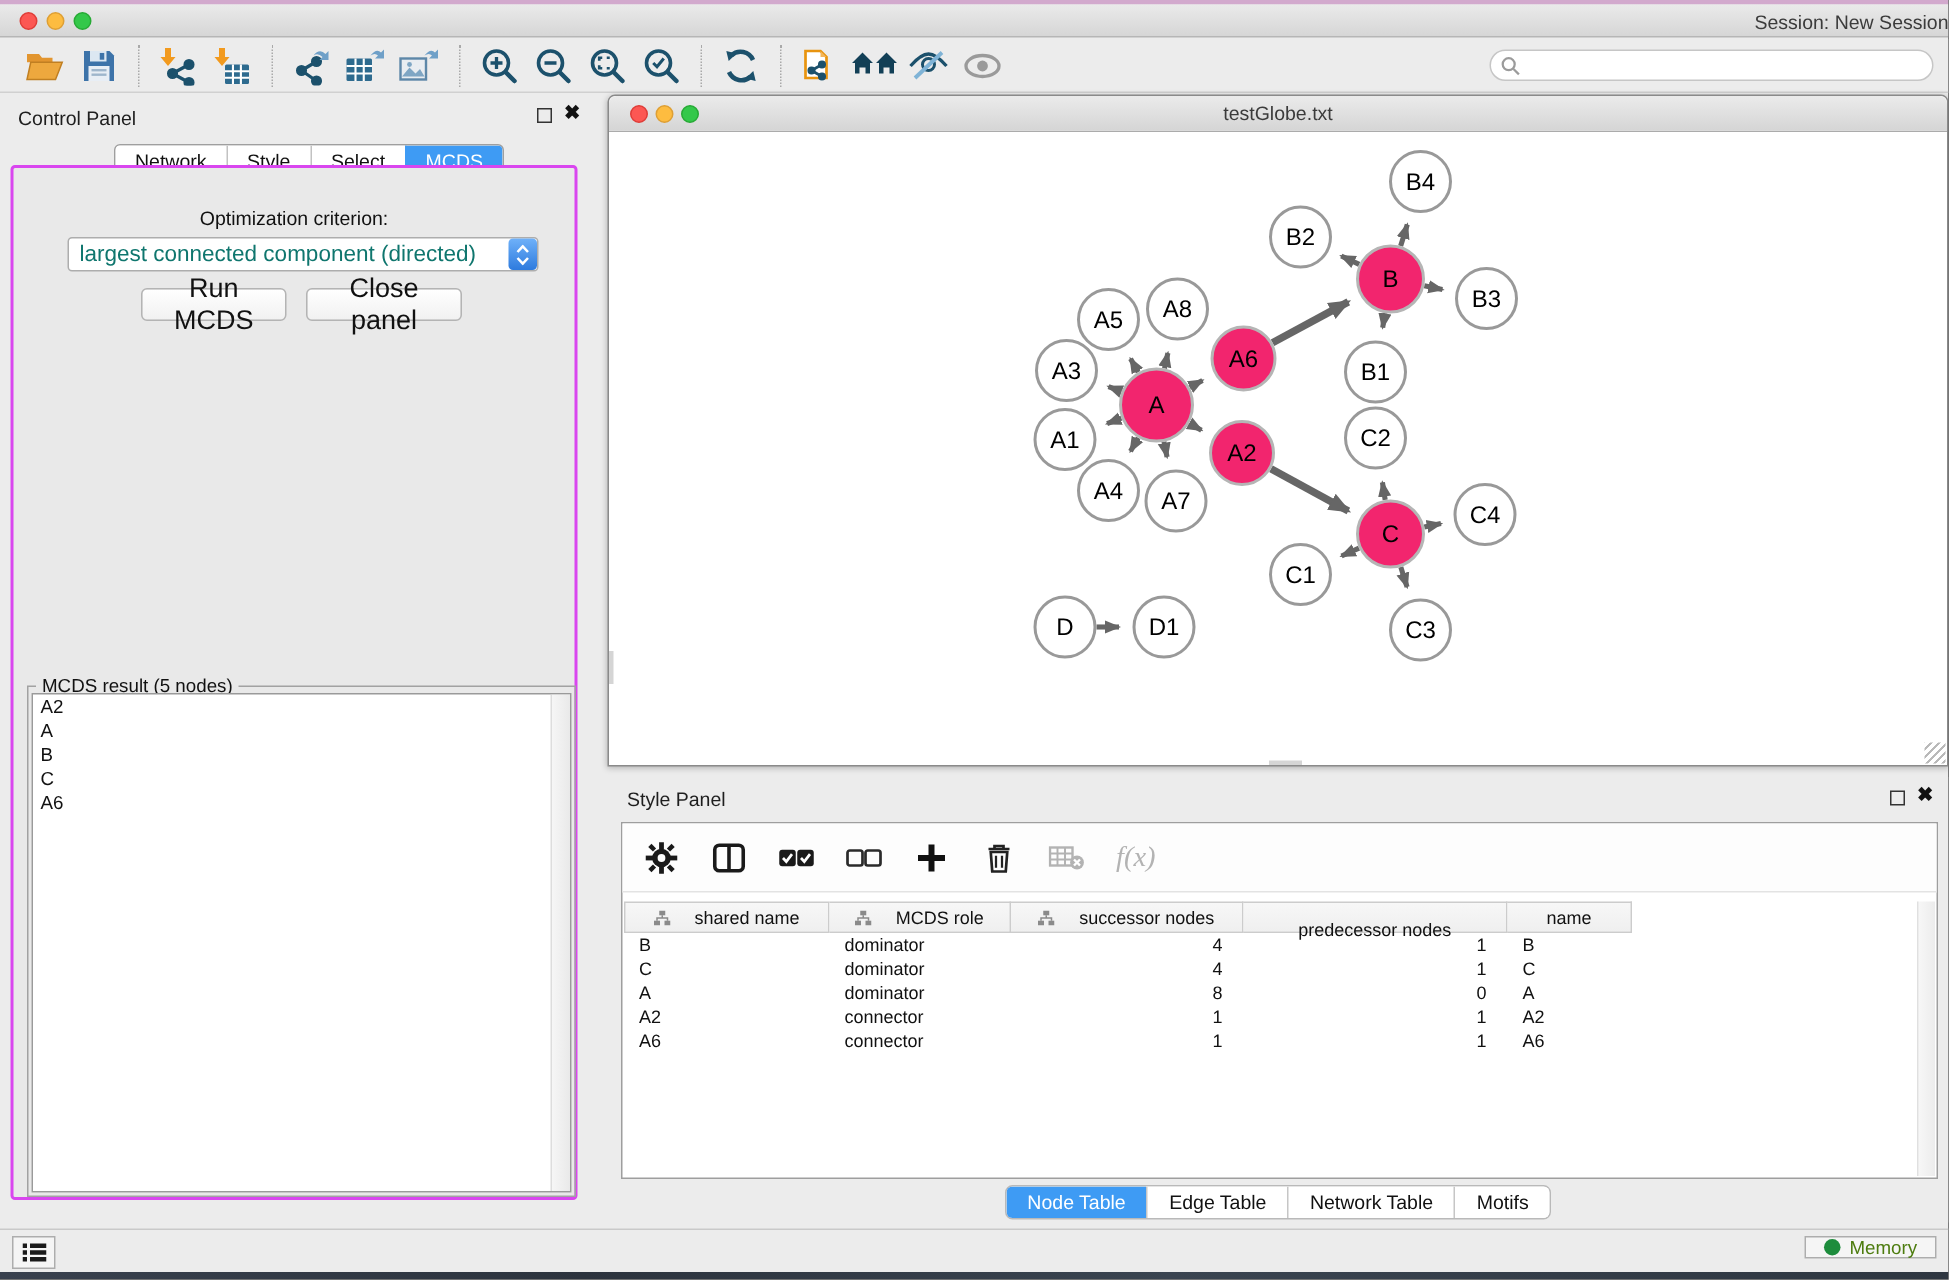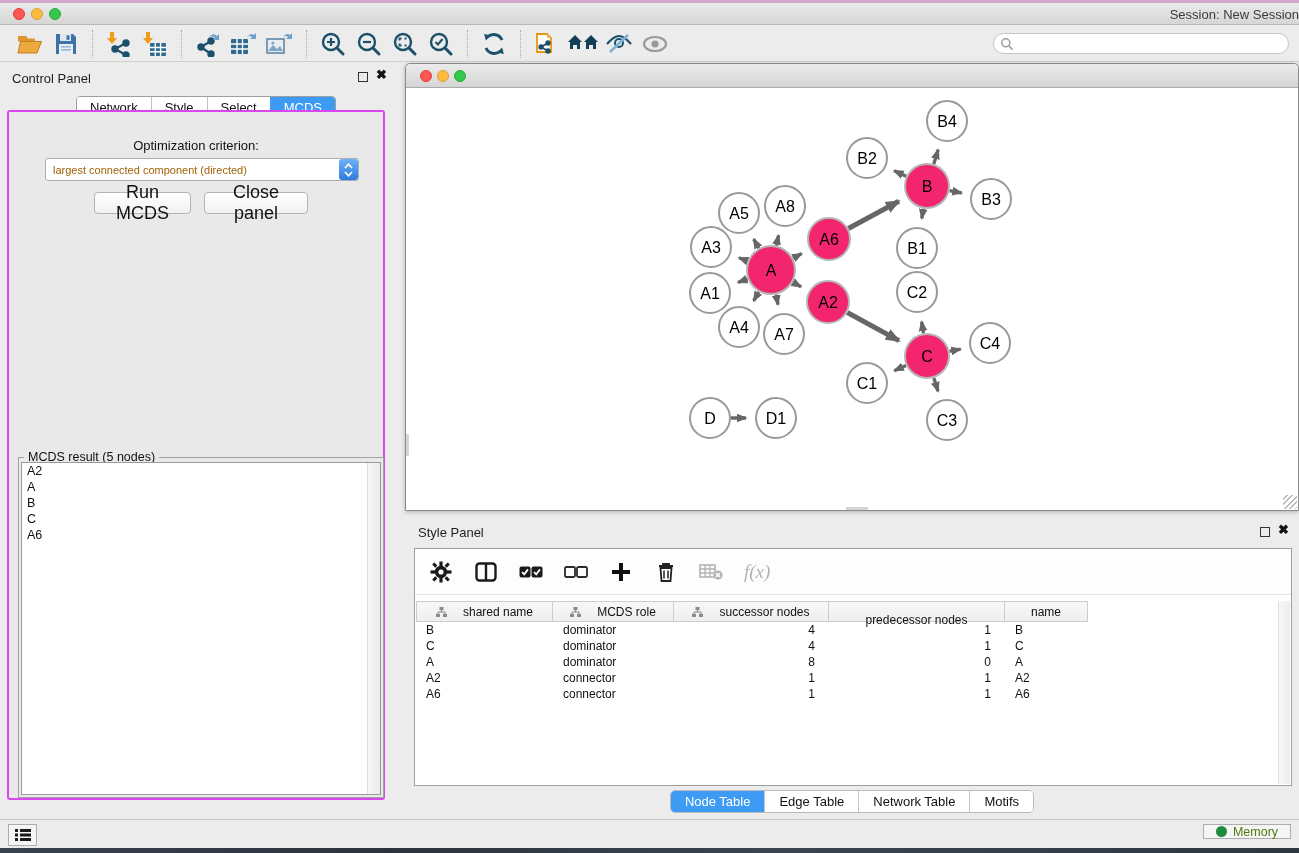--- a/index.html
+++ b/index.html
@@ -40,21 +40,21 @@
     border:1px solid #9F9F9F;border-radius:4px;overflow:hidden;background:#fff;}
   .cp-tab{padding:0 13px;font-size:13px;line-height:21px;color:#111;background:#fff;
     border-left:1px solid #C2C2C2;}
   .cp-tab:first-child{border-left:none;}
   .cp-tab.active{background:#3E9BF4;color:#fff;border-left-color:#3E9BF4;}
   .cp-body{position:absolute;left:7px;top:48px;width:378px;height:690px;background:#E9E9E9;
     border:2px solid #d946ef;border-radius:3px;}
   .opt-label{position:absolute;left:0;width:100%;top:26px;text-align:center;font-size:13px;color:#111;}
   .dropdown{position:absolute;left:36px;top:46px;width:314px;height:23px;background:#fff;
     border:1px solid #ADADAD;border-radius:3px;display:flex;align-items:center;}
-  .dropdown .dd-text{flex:1;font-size:11px;padding-left:7px;color:#a16207;white-space:nowrap;overflow:hidden;}
+  .dropdown .dd-text{flex:1;font-size:15px;padding-left:7px;color:#0f766e;white-space:nowrap;overflow:hidden;}
   .dd-stepper{width:19px;height:21px;margin-right:0px;border-radius:3px;
     background:linear-gradient(#6FB1F9,#2E7BDE);display:flex;flex-direction:column;
     align-items:center;justify-content:center;color:#fff;}
   .dd-stepper svg{display:block;}
   .aqua-btn{position:absolute;height:22px;background:linear-gradient(#FFFFFF,#F1F1F1);
     border:1px solid #B4B4B4;border-radius:4px;font-size:18px;color:#111;
     display:flex;align-items:center;justify-content:center;}
   .result-field{position:absolute;left:9px;top:345px;width:366px;height:341px;
     border:1px solid #A2A2A2;}
   .result-legend{position:absolute;left:5px;top:-8px;background:#E9E9E9;padding:0 4px;
@@ -309,20 +309,21 @@
           </div>
       </div>
     </div>
   </div>
 
   <div class="netwin">
     <div class="titlebar2">
       <span class="traffic t-red" style="top:6px;left:14px;"></span>
       <span class="traffic t-yellow" style="top:6px;left:31px;"></span>
       <span class="traffic t-green" style="top:6px;left:48px;"></span>
+      <div class="wtitle">testGlobe.txt</div>
     </div>
     <div class="net-canvas">
       <svg id="graph-svg" width="892" height="422" viewBox="0 0 892 422">
         <defs>
           <marker id="arrow" viewBox="0 0 10 10" refX="8.6" refY="5" markerWidth="11" markerHeight="11" orient="auto" markerUnits="userSpaceOnUse">
               <path d="M0 1 L10 5 L0 9 z" fill="#666666"></path>
             </marker>
           <marker id="arrow-big" viewBox="0 0 10 10" refX="8.6" refY="5" markerWidth="15" markerHeight="15" orient="auto" markerUnits="userSpaceOnUse">
               <path d="M0 1 L10 5 L0 9 z" fill="#666666"></path>
             </marker>

